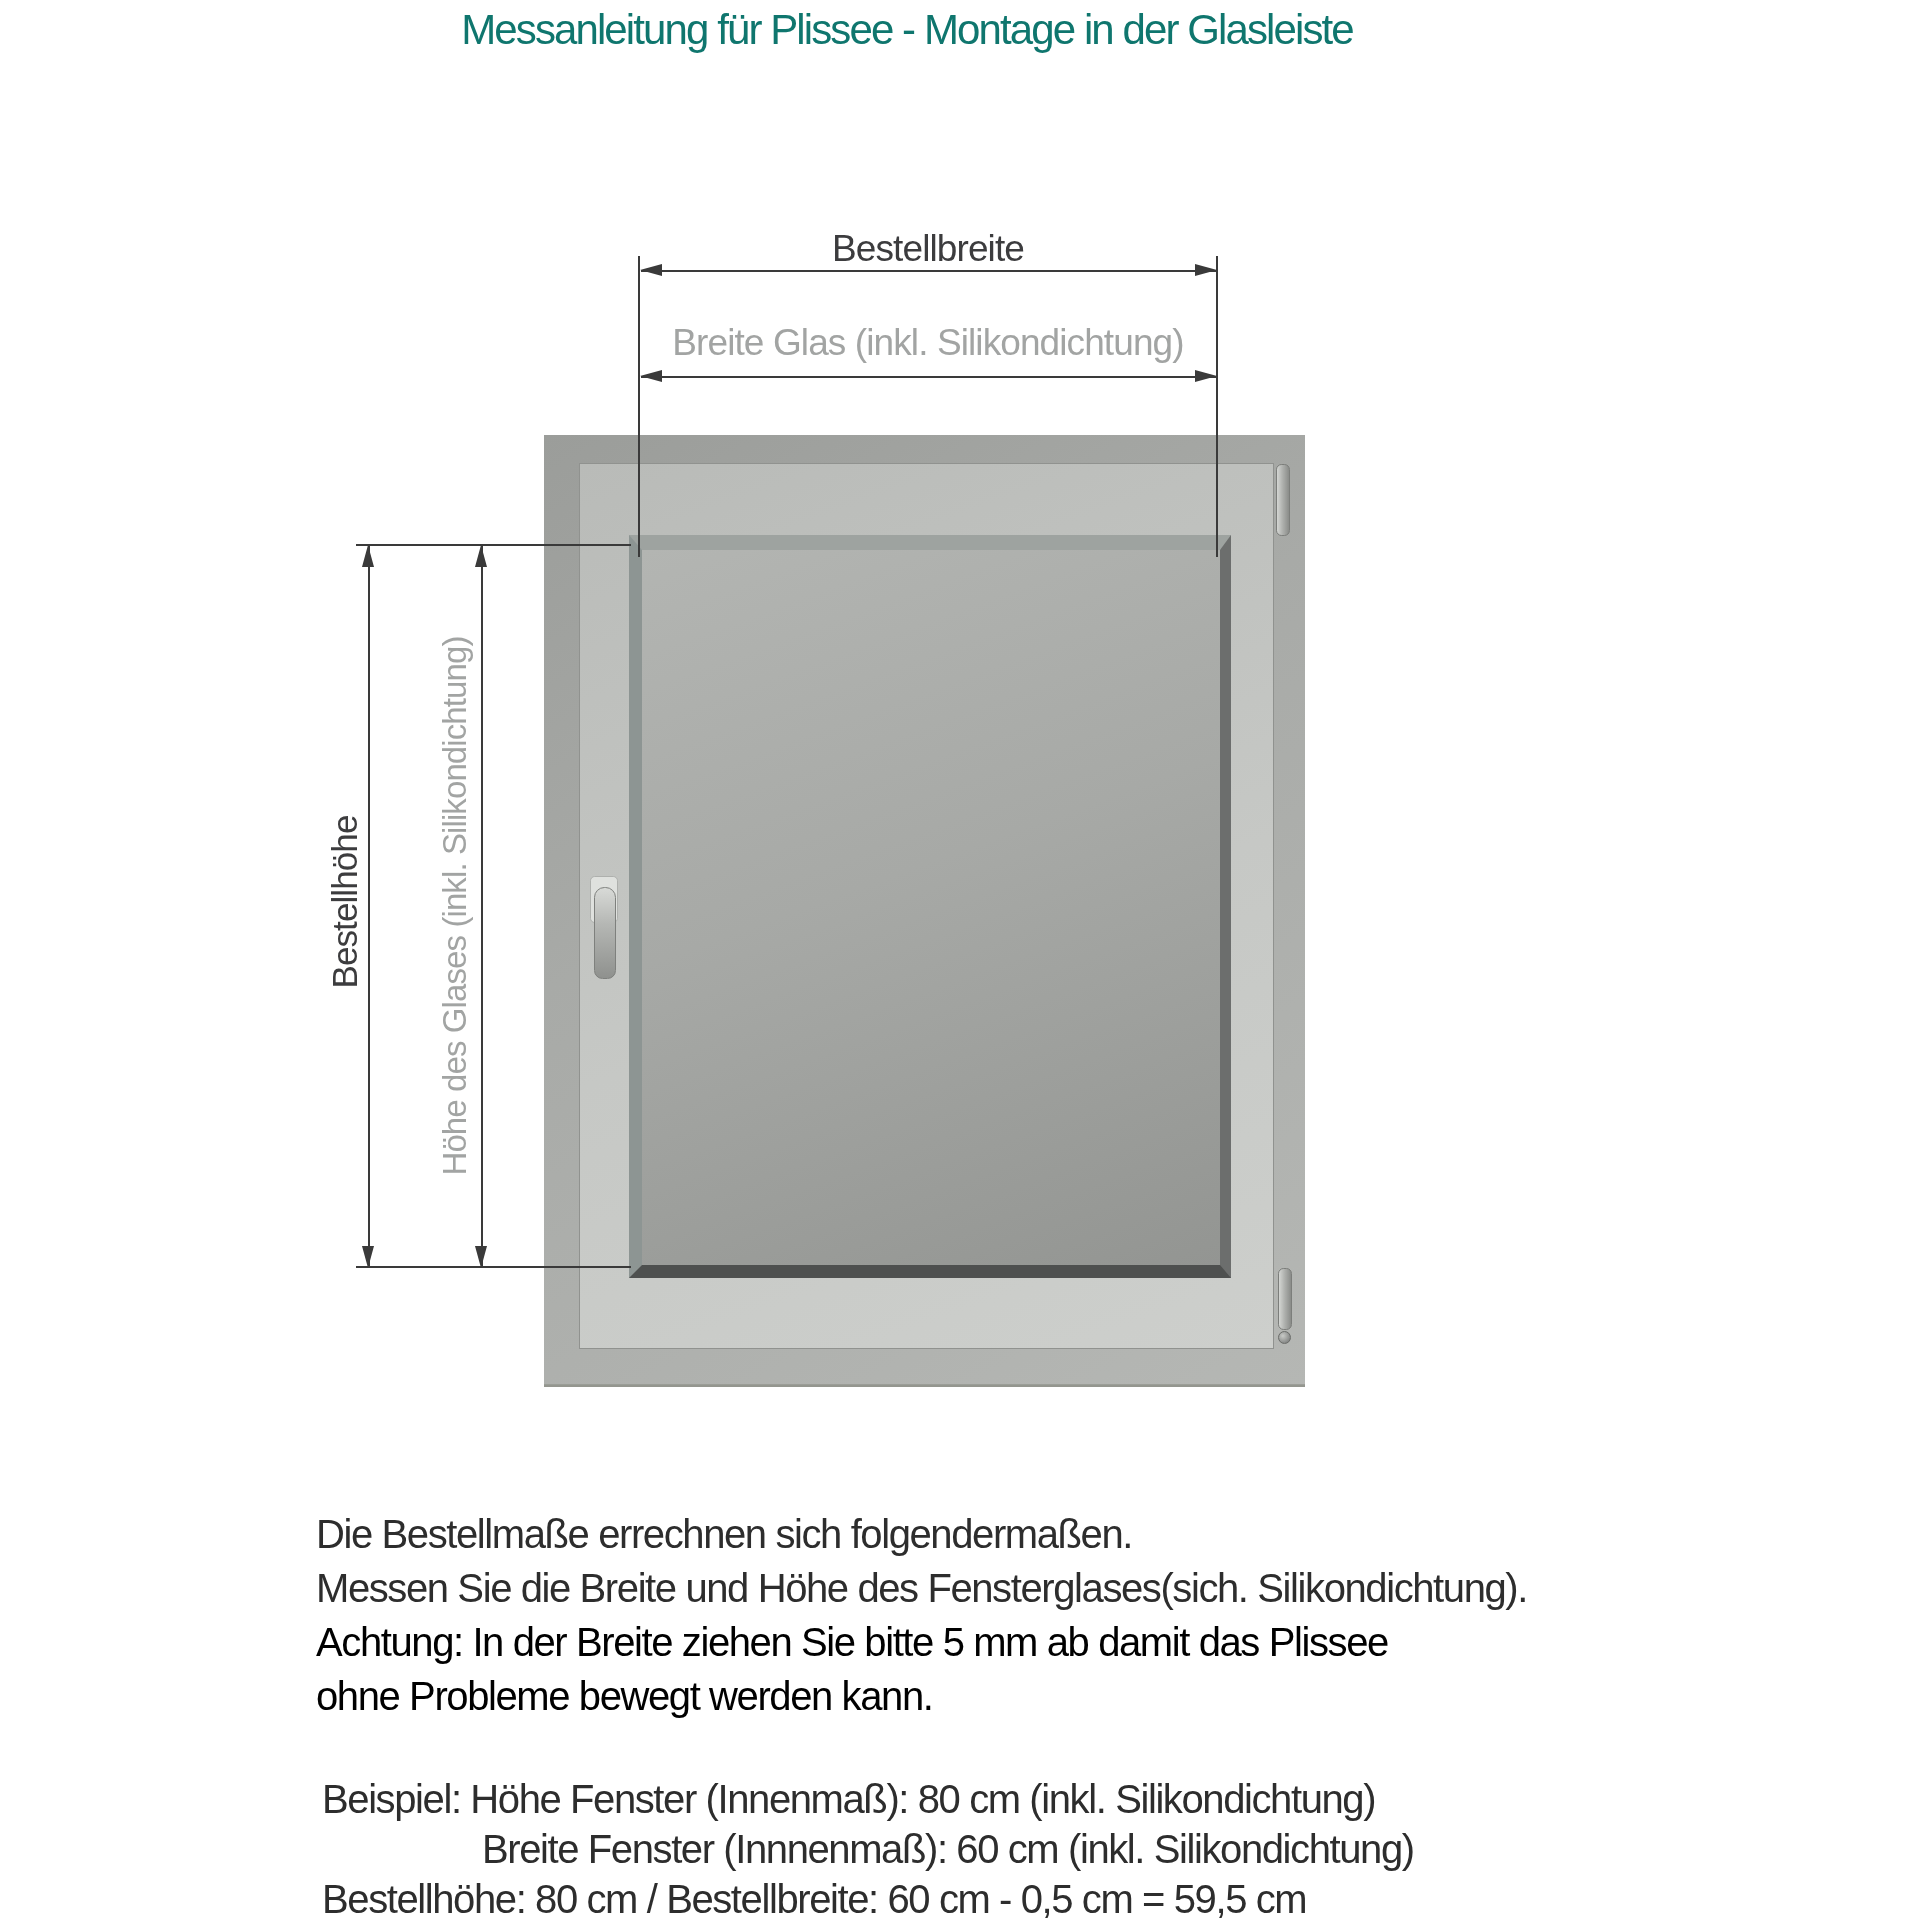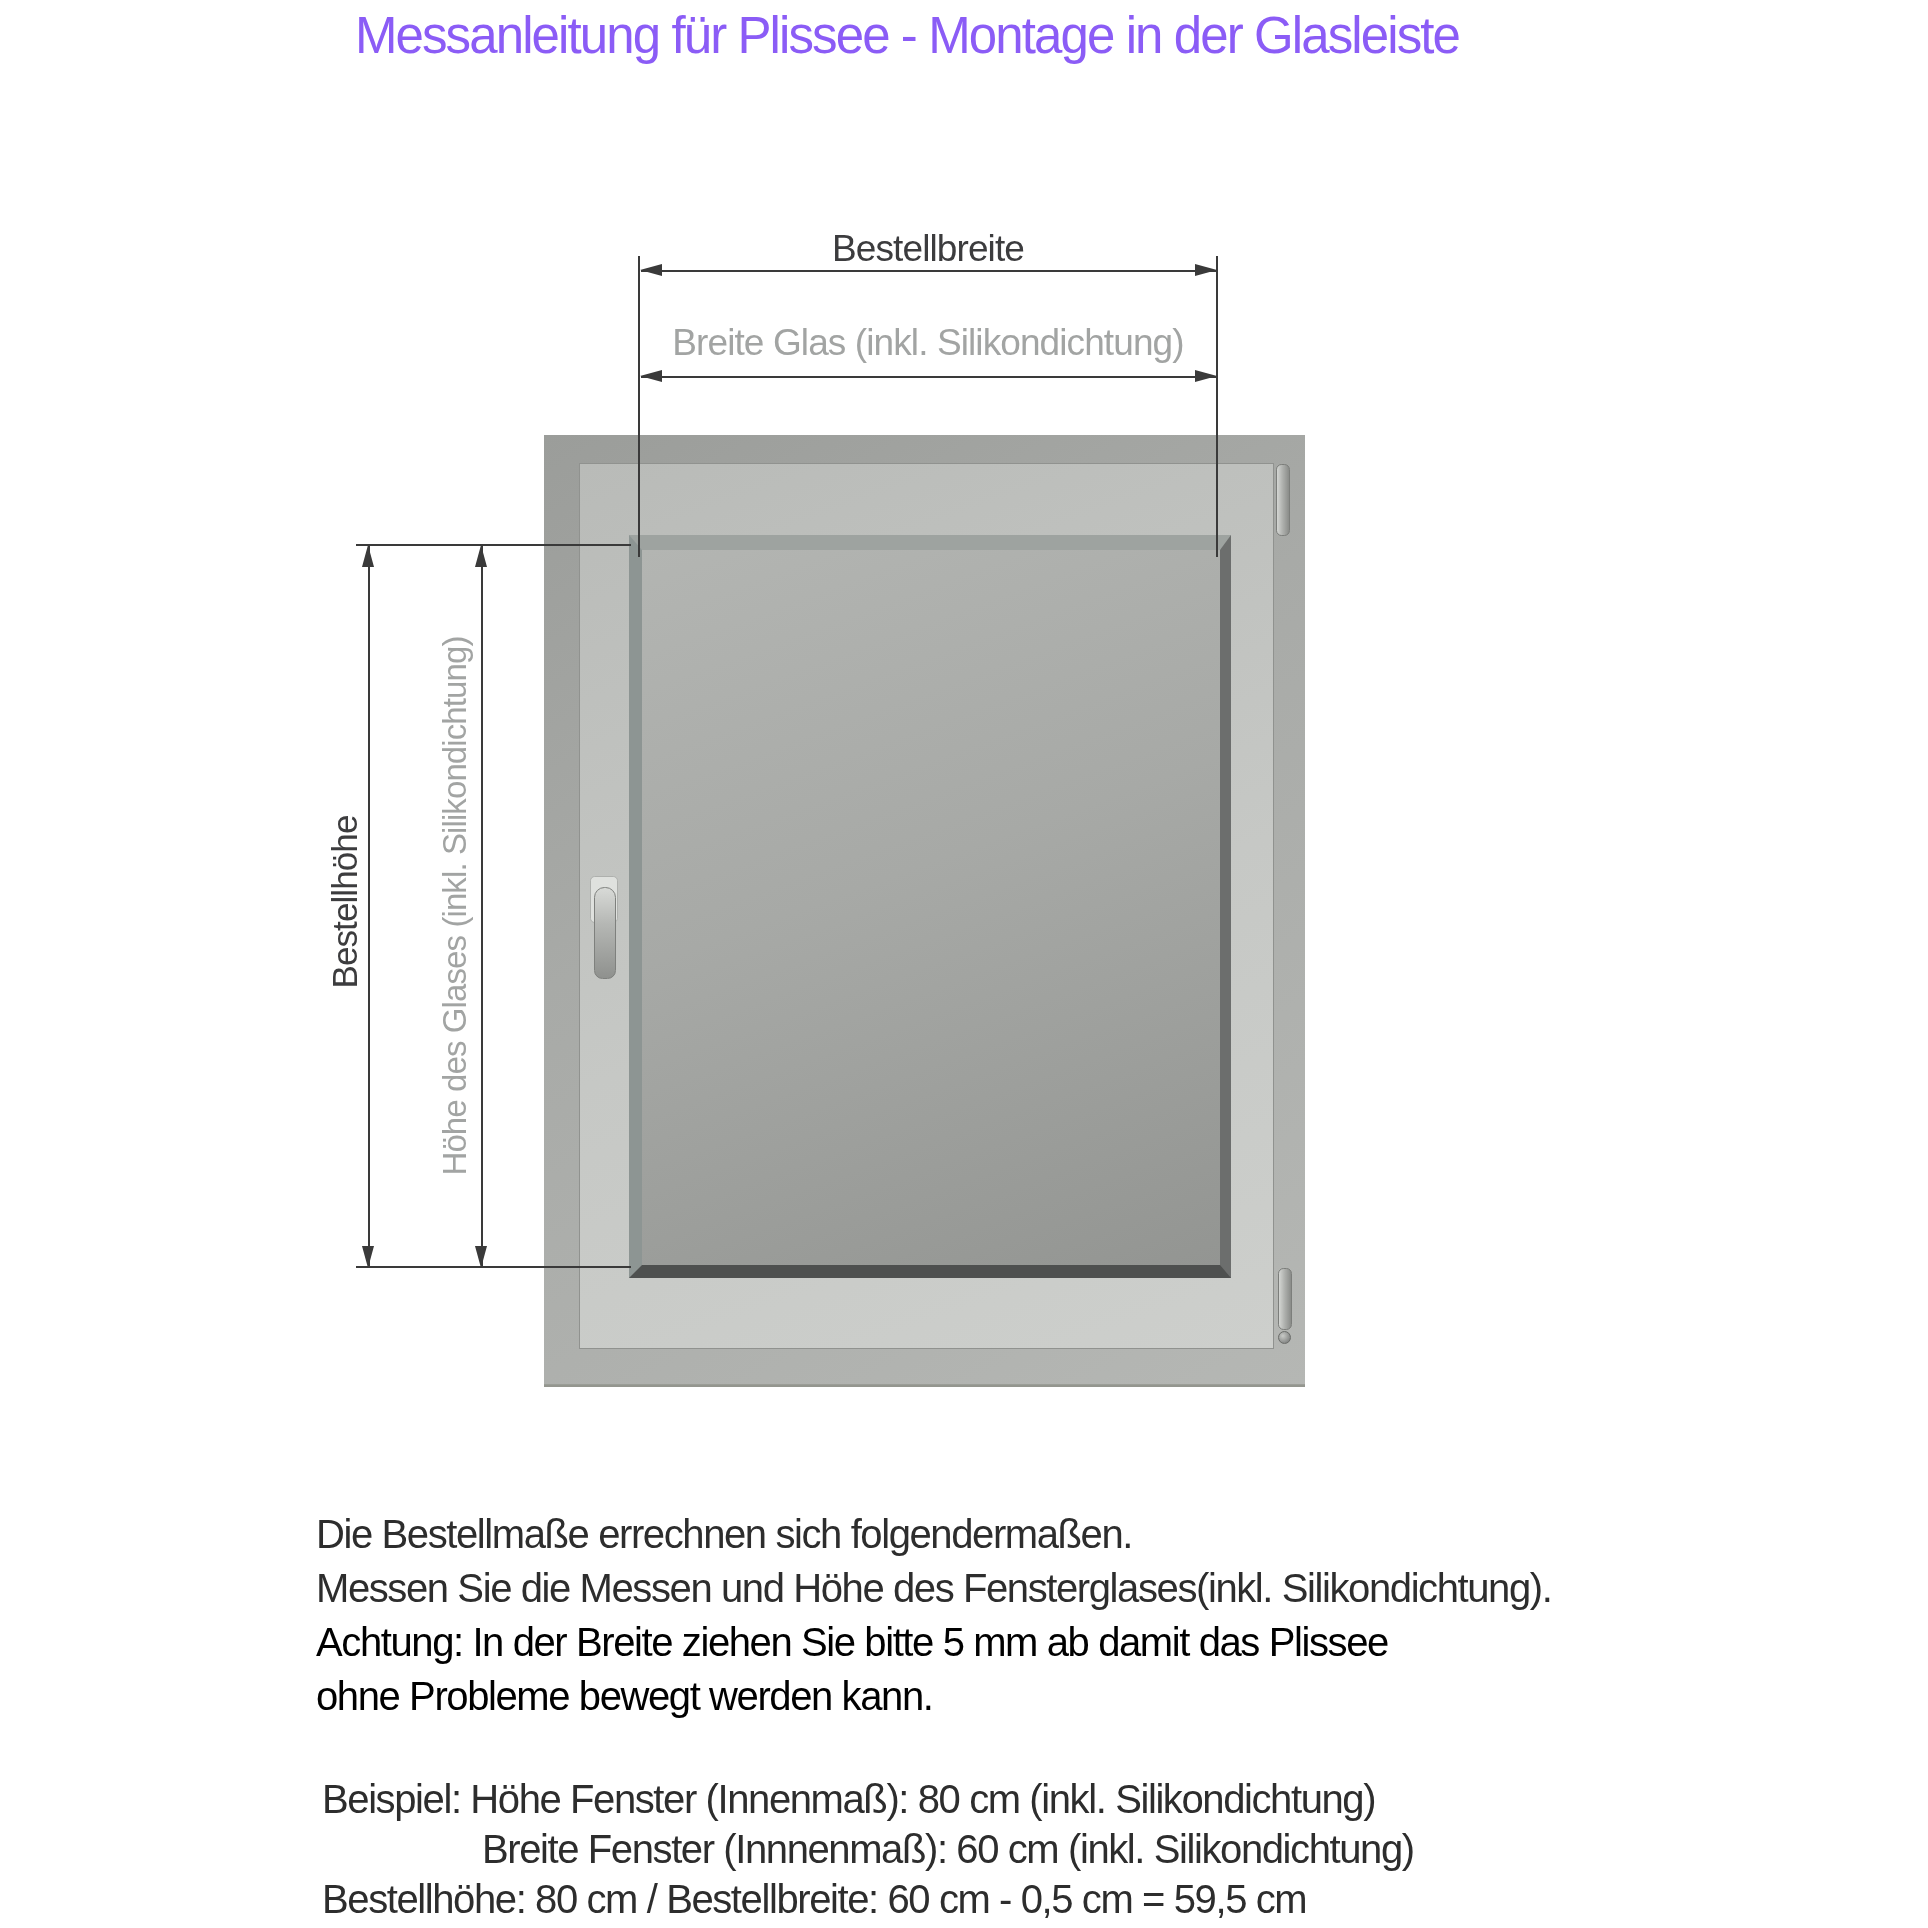--- a/index.html
+++ b/index.html
@@ -1,21 +1,21 @@
 <!DOCTYPE html>
 <html style="font-size:15px"><head>
 <meta charset="utf-8">
 <style>
   html,body{margin:0;padding:0;background:#ffffff;}
   #page{position:relative;width:1928px;height:1928px;background:#ffffff;overflow:hidden;
         font-family:"Liberation Sans", sans-serif;color:#2e2e2e;}
 
   
   .page-title{position:absolute;left:907px;top:5.6px;transform:translateX(-50%);
-              white-space:nowrap;font-size:51px;letter-spacing:-1.9px;color:#8b5cf6;}
+              white-space:nowrap;font-size:42px;letter-spacing:-1.9px;color:#0f766e;}
 
   
   .win-frame{position:absolute;left:544px;top:435px;width:761px;height:952px;
              background:linear-gradient(150deg,#9b9d9a 0%,#a8aaa7 40%,#b5b7b4 100%);
              box-shadow:inset 0 -2.8px 0 #94968f;}
   .win-sash{position:absolute;left:35px;top:28px;width:695px;height:886px;
             border:1.9px solid #90928f;box-sizing:border-box;
             background:linear-gradient(160deg,#b9bbb8 0%,#c6c8c5 55%,#cdcfcc 100%);}
   .win-bead{position:absolute;left:85px;top:100px;width:602px;height:743px;box-sizing:border-box;
             border-style:solid;border-width:15px 11.3px 13px 13px;
@@ -102,21 +102,21 @@
   <div class="v-dim" style="left:368px;top:546px;height:721px;"></div>
   <div class="v-dim" style="left:481px;top:546px;height:721px;"></div>
 
   <div class="dim-label lbl-dark lbl-bestellbreite">Bestellbreite</div>
   <div class="dim-label lbl-gray lbl-breite-glas">Breite Glas (inkl. Silikondichtung)</div>
   <div class="dim-label lbl-dark lbl-bestellhoehe">Bestellhöhe</div>
   <div class="dim-label lbl-gray lbl-hoehe-glas">Höhe des Glases (inkl. Silikondichtung)</div>
 
   <div class="instructions">
     <div>Die Bestellmaße errechnen sich folgendermaßen.</div>
-    <div>Messen Sie die Messen und Höhe des Fensterglases(inkl. Silikondichtung).</div>
+    <div>Messen Sie die Breite und Höhe des Fensterglases(sich. Silikondichtung).</div>
     <div class="warn">Achtung: In der Breite ziehen Sie bitte 5 mm ab damit das Plissee</div>
     <div class="warn">ohne Probleme bewegt werden kann.</div>
   </div>
 
   <div class="example">
     <div>Beispiel: Höhe Fenster (Innenmaß): 80 cm (inkl. Silikondichtung)</div>
     <div class="indent">Breite Fenster (Innnenmaß): 60 cm  (inkl. Silikondichtung)</div>
     <div>Bestellhöhe: 80 cm / Bestellbreite: 60 cm  - 0,5 cm = 59,5 cm</div>
   </div>
 

